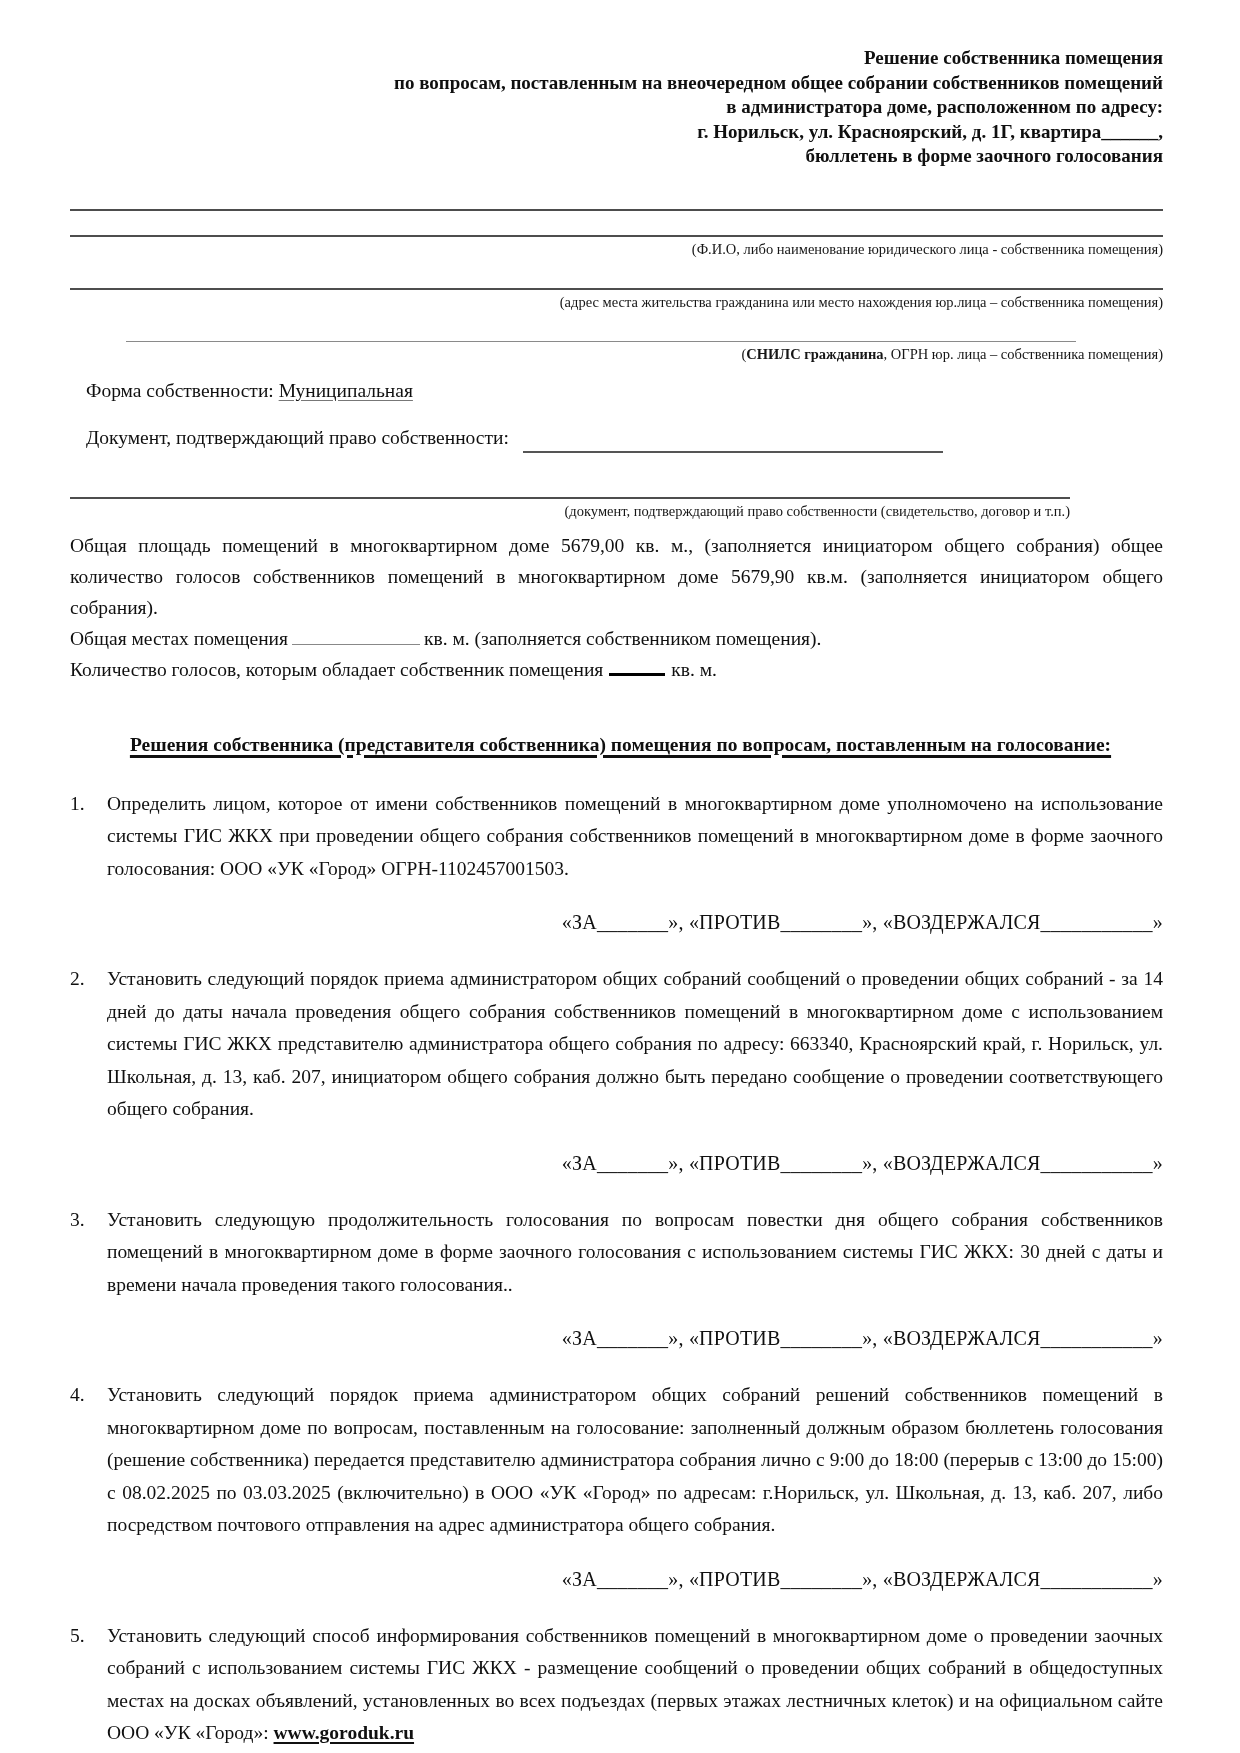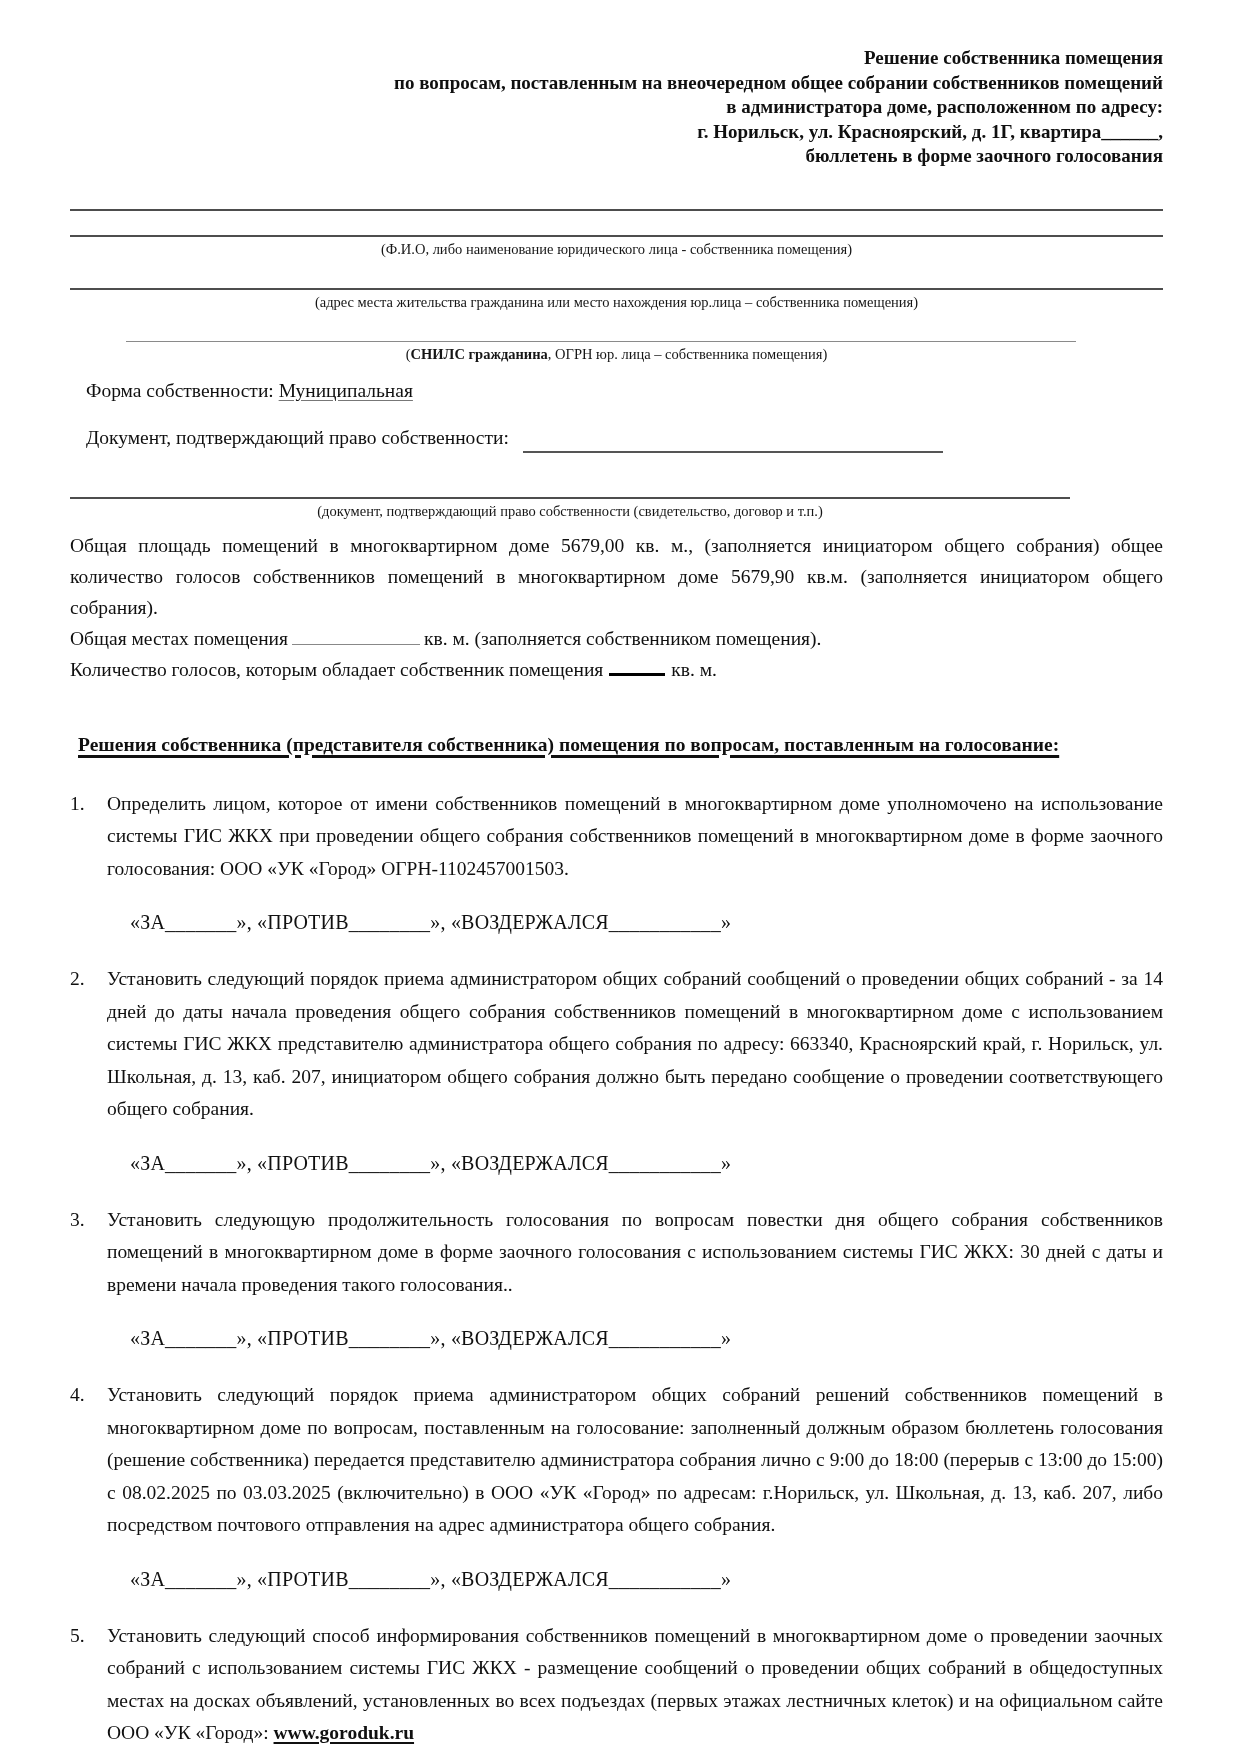--- a/index.html
+++ b/index.html
@@ -12,21 +12,21 @@
     }
     .page { padding: 46px 77px 0 70px; }
 
     
     .title { text-align: right; font-weight: bold; font-size: 19px; line-height: 24.5px; }
 
     
     .fill-line { border-bottom: 2px solid #4d4d4d; height: 24px; }
     .fill-line.first { margin-top: 16px; }
     .fill-line.thin { border-bottom: 1.5px solid #8a8a8a; margin-left: 56px; width: 950px; height: 30px; }
-    .caption { text-align: center; font-size: 14.5px; line-height: 17px; margin: 4px 0 0 0; color: #161616; }
+    .caption { text-align: right; font-size: 14.5px; line-height: 17px; margin: 4px 0 0 0; color: #161616; }
     .caption .b { font-weight: bold; }
     .doc-line-wrap { width: 1000px; }
     .doc-line-wrap .fill-line { height: 28px; }
 
     
     .field-line { font-size: 19.5px; line-height: 31px; margin: 16px; }
     .field-line.first { margin-top: 12px; }
     .uline { text-decoration: underline; text-underline-offset: 3px; text-decoration-color: #777; }
     .doc-row { display: flex; align-items: flex-end; }
     .doc-row .blank { flex: 0 0 auto; width: 420px; border-bottom: 2px solid #555; height: 22px; margin-left: 14px; }
@@ -34,27 +34,27 @@
     
     .para { font-size: 19.5px; line-height: 31px; text-align: justify; margin: 10px 0 0 0; }
     .line-p { font-size: 19.5px; line-height: 31px; margin: 0; }
     .blank-small { display: inline-block; width: 128px; border-bottom: 1.5px solid #888; height: 16px; margin: 0 4px; }
     .blank-bold { display: inline-block; width: 56px; border-bottom: 3px solid #000; height: 14px; margin: 0 6px; }
 
     
     .heading {
       font-weight: bold; font-size: 19.5px; line-height: 32px;
       text-decoration: underline; text-decoration-thickness: 2.5px; text-underline-offset: 4px;
-      margin: 44px 0 0 0; padding-left: 8px;
+      margin: 44px 0 0 0; padding-left: 8px; text-align: center;
     }
     .item { display: flex; margin-top: 27px; font-size: 19.5px; line-height: 32.5px; }
     .item .num { flex: 0 0 37px; }
     .item .itext { flex: 1; text-align: justify; }
     .goroduk { font-weight: bold; text-decoration: underline; text-decoration-thickness: 2px; text-underline-offset: 3px; }
-    .vote { text-align: left; font-size: 20px; line-height: 28px; margin: 23px 0 23px 60px; letter-spacing: 0.2px; }
+    .vote { text-align: right; font-size: 20px; line-height: 28px; margin: 23px 0 23px 60px; letter-spacing: 0.2px; }
   </style>
 </head>
 <body>
 
 <div class="page">
 
   <div class="title">
     <div>Решение собственника помещения</div>
     <div>по вопросам, поставленным на внеочередном общее собрании собственников помещений</div>
     <div>в администратора доме, расположенном по адресу:</div>

